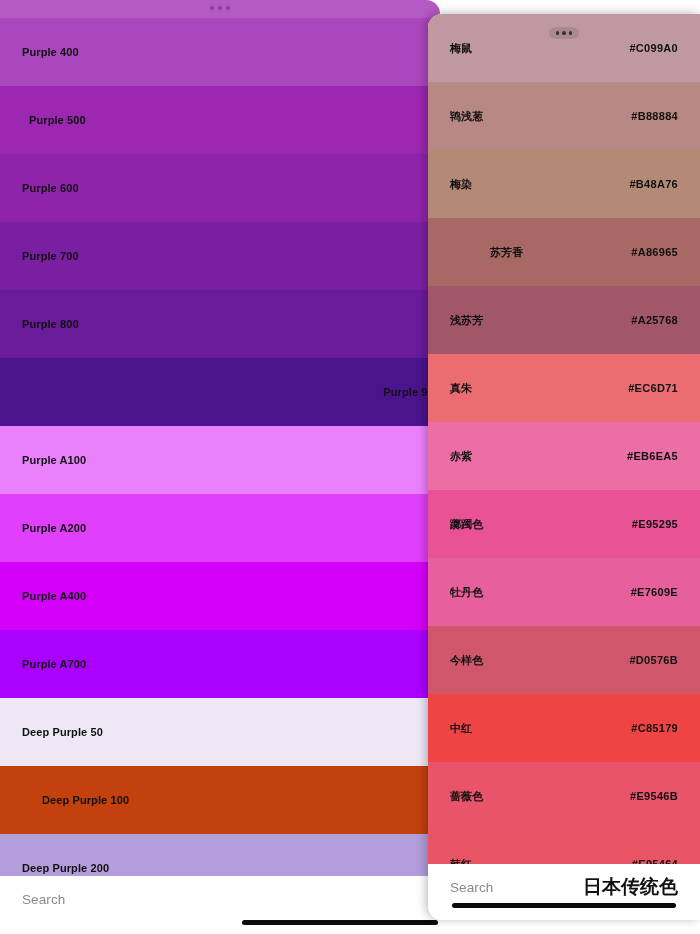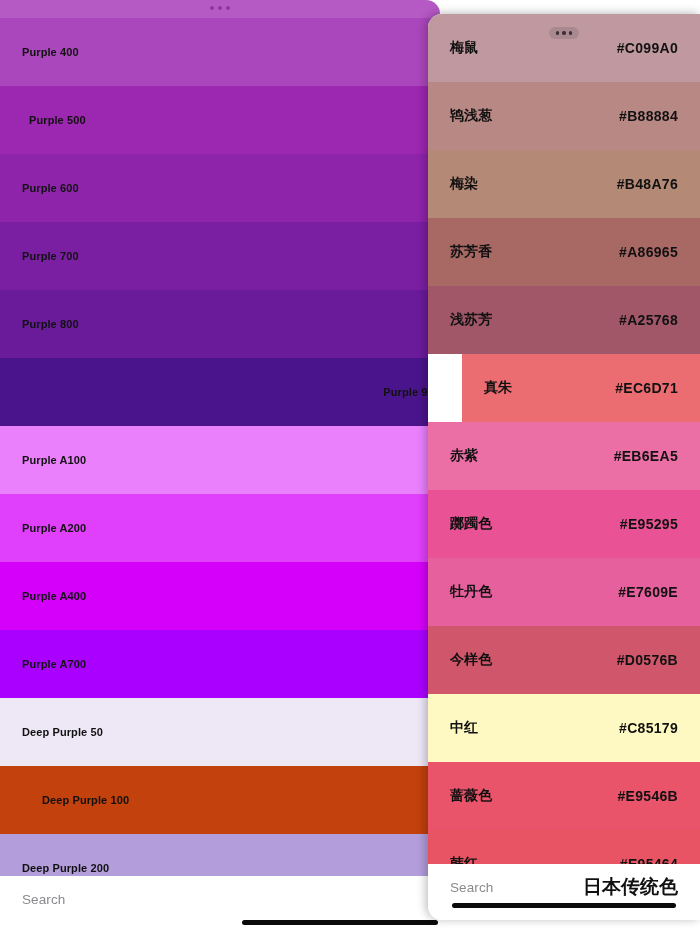--- a/index.html
+++ b/index.html
@@ -125,21 +125,21 @@
     flex: 1 1 auto;
     overflow: hidden;
     position: relative;
   }
   .panel-right .bottom-bar {
     flex: 0 0 56px;
     background: #ffffff;
     position: relative;
   }
   .panel-right .row .row-label,
-  .panel-right .row .row-hex { font-size: 14px; }
+  .panel-right .row .row-hex { font-size: 11px; }
 
   .dots-pill {
     position: absolute;
     left: 50%;
     transform: translateX(-50%);
     top: 13px;
     width: 30px; height: 12px;
     border-radius: 6px;
     background: rgba(120,100,108,0.30);
     display: flex;
@@ -234,49 +234,49 @@
           <span class="row-hex">#C099A0</span>
         </div>
         <div class="row" style="background: rgb(184, 136, 132);">
           <span class="row-label">鸨浅葱</span>
           <span class="row-hex">#B88884</span>
         </div>
         <div class="row" style="background: rgb(180, 138, 118);">
           <span class="row-label">梅染</span>
           <span class="row-hex">#B48A76</span>
         </div>
-        <div class="row" style="background: rgb(168, 105, 101);">
+        <div class="row" style="background: rgb(168, 105, 101); padding-left: 40px;">
           <span class="row-label">苏芳香</span>
           <span class="row-hex">#A86965</span>
         </div>
         <div class="row" style="background: rgb(162, 87, 104);">
           <span class="row-label">浅苏芳</span>
           <span class="row-hex">#A25768</span>
         </div>
-        <div class="row" style="background: rgb(236, 109, 113); margin-left: 34px;">
+        <div class="row" style="background: rgb(236, 109, 113);">
           <span class="row-label">真朱</span>
           <span class="row-hex">#EC6D71</span>
         </div>
         <div class="row" style="background: rgb(235, 110, 165);">
           <span class="row-label">赤紫</span>
           <span class="row-hex">#EB6EA5</span>
         </div>
         <div class="row" style="background: rgb(233, 82, 149);">
           <span class="row-label">躑躅色</span>
           <span class="row-hex">#E95295</span>
         </div>
         <div class="row" style="background: rgb(231, 96, 158);">
           <span class="row-label">牡丹色</span>
           <span class="row-hex">#E7609E</span>
         </div>
         <div class="row" style="background: rgb(208, 87, 107);">
           <span class="row-label">今样色</span>
           <span class="row-hex">#D0576B</span>
         </div>
-        <div class="row" style="background: #fef9c3; gap: 40px;">
+        <div class="row" style="background: #ef4444; gap: 40px;">
           <span class="row-label">中红</span>
           <span class="row-hex">#C85179</span>
         </div>
         <div class="row" style="background: rgb(233, 84, 107);">
           <span class="row-label">蔷薇色</span>
           <span class="row-hex">#E9546B</span>
         </div>
         <div class="row" style="background: rgb(233, 84, 100);">
           <span class="row-label">韩红</span>
           <span class="row-hex">#E95464</span>

